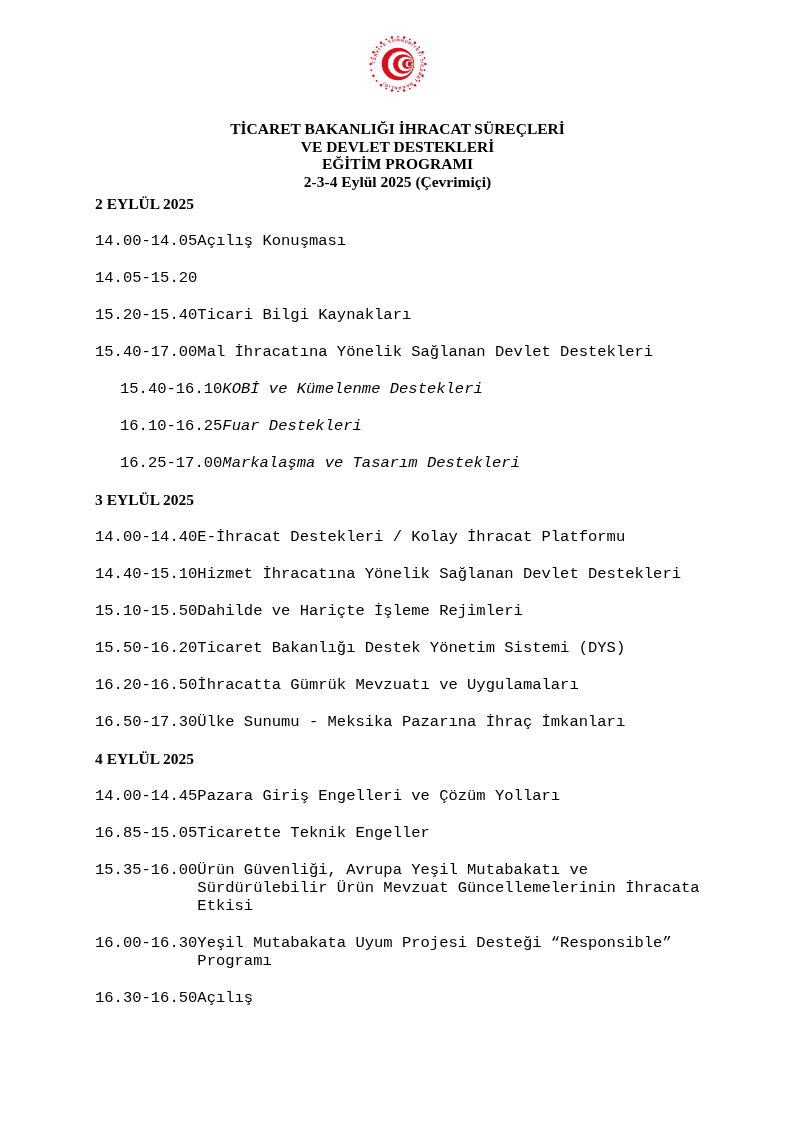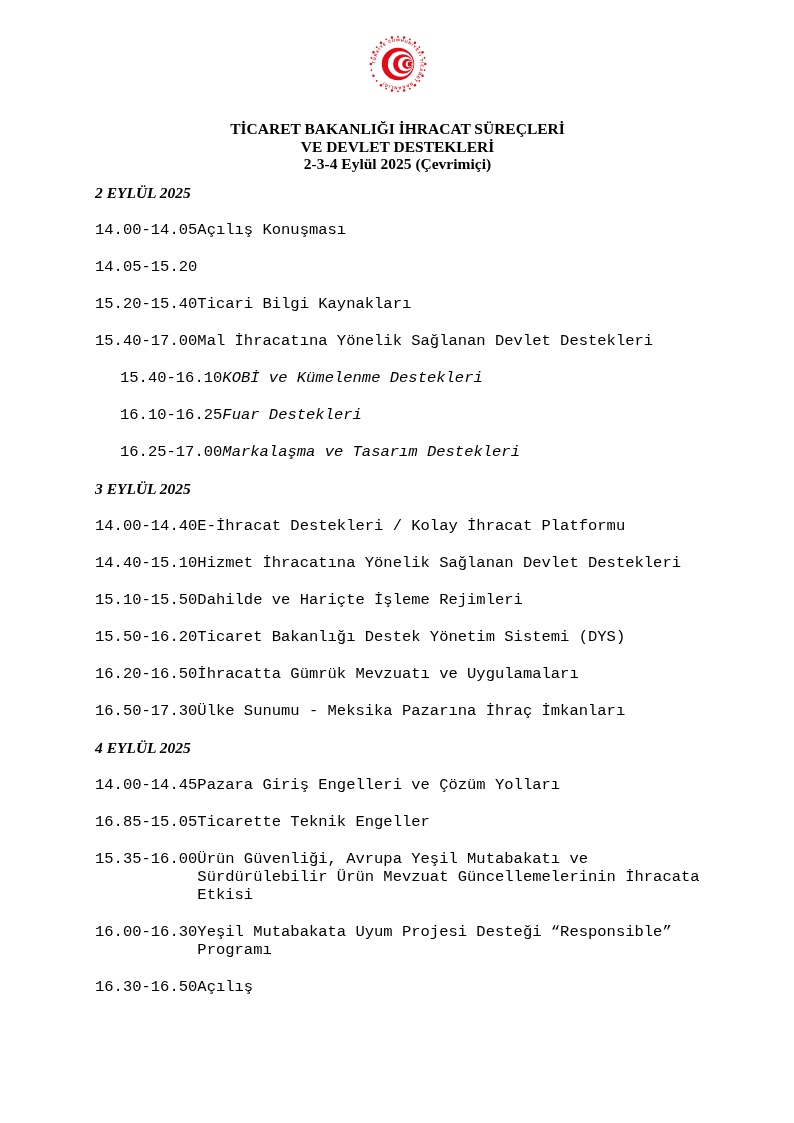--- a/index.html
+++ b/index.html
@@ -18,26 +18,25 @@
   }
   .logo-wrap {
     display:flex; justify-content:center;
     margin-bottom:27px;
   }
   .logo-wrap svg { width:58px; height:58px; }
   .title-block {
     text-align:center;
     font-weight:bold;
     line-height:17.5px;
-    margin-bottom:11px;
+    margin-bottom:5px;
   }
   .day-heading {
     font-weight:bold;
     margin-bottom:19px;
-    font-style:italic;
   }
   .day:nth-of-type(3) .day-heading { margin-top:17px; }
   .item {
     display:flex;
     margin-bottom:19px;
     font-family:Liberation Mono, monospace;
   }
   .item .time { flex:0 0 93px; white-space:nowrap; }
   .day:nth-of-type(2) .item .time { flex:0 0 81px; }
   .item .title { flex:1 1 auto; }
@@ -97,20 +96,21 @@
       <circle cx="66" cy="50" r="8.8" fill="#e30a17"></circle>
       <circle cx="69" cy="50" r="5.6" fill="#ffffff"></circle>
       <circle cx="71" cy="50" r="4.4" fill="#e30a17"></circle>
       <path d="M 74.6,47.4 L 75.4,49.4 L 77.5,49.5 L 75.9,50.8 L 76.5,52.9 L 74.6,51.7 L 72.9,52.9 L 73.5,50.8 L 71.8,49.5 L 73.9,49.4 Z" fill="#ffffff"></path>
     </svg>
   </div>
 
   <div class="title-block">
     <div>TİCARET BAKANLIĞI İHRACAT SÜREÇLERİ</div>
     <div>VE DEVLET DESTEKLERİ</div>
+    <div>EĞİTİM PROGRAMI</div>
     <div>2-3-4 Eylül 2025 (Çevrimiçi)</div>
   </div>
 
   <div id="days">
       <section class="day">
         <div class="day-heading">2 EYLÜL 2025</div>
         <div class="item">
           <span class="time">14.00-14.05</span>
           <span class="title">Açılış Konuşması</span>
         </div>

